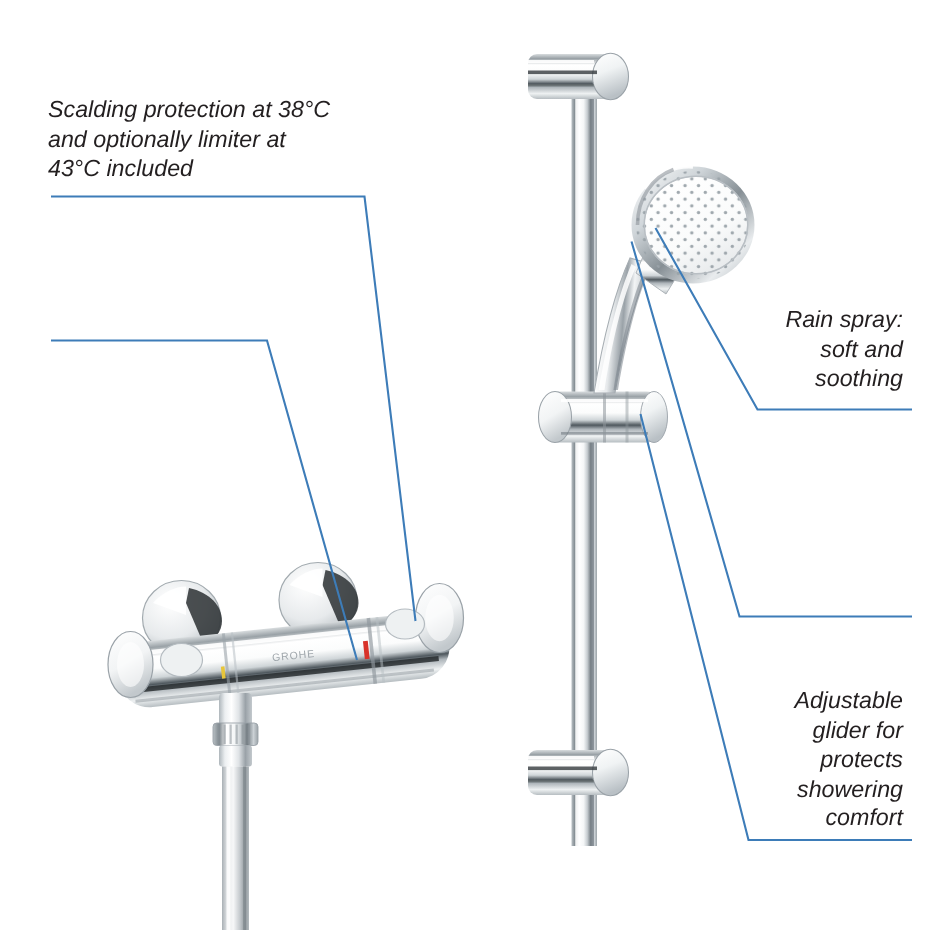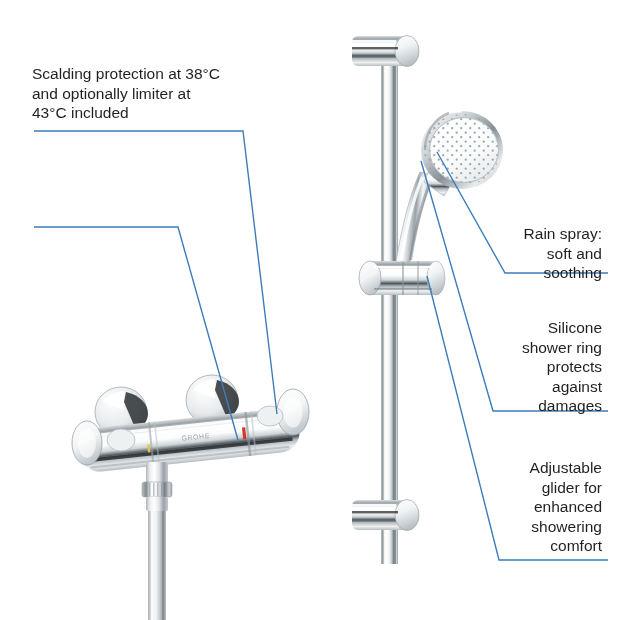--- a/index.html
+++ b/index.html
@@ -6,27 +6,27 @@
   body{
     width:620px;height:620px;
     background:#ffffff;
     font-family:"Liberation Sans", sans-serif;
     overflow:hidden;
     position:relative;
   }
   .stage{position:absolute;inset:0;width:620px;height:620px;}
 
   
-  .callout{position:absolute;color:#231f20;font-size:15.5px;line-height:19.5px;white-space:pre;}
+  .callout{position:absolute;color:#231f20;font-size:15.5px;line-height:19.5px;white-space:pre;font-style:italic;}
   .callout.left{text-align:left;}
   .callout.right{text-align:right;}
 
   #callout-scalding{left:32px;top:64px;}
   #callout-constant{left:32px;top:172px;}
-  #callout-rain{right:18px;top:224px;margin-left:24px;}
+  #callout-rain{right:18px;top:204px;margin-left:24px;}
   #callout-silicone{right:18px;top:318px;}
   #callout-glider{right:18px;top:458px;}
 
   svg.lines{position:absolute;left:0;top:0;width:620px;height:620px;overflow:visible;}
   svg.art{position:absolute;left:0;top:0;width:620px;height:620px;overflow:visible;}
 </style>
 </head>
 <body>
 
 <div class="stage">
@@ -246,25 +246,20 @@
 
   <div class="callout left" id="callout-scalding">Scalding protection at 38°C
 and optionally limiter at
 43°C included</div>
 
 
   <div class="callout right" id="callout-rain">Rain spray:
 soft and
 soothing</div>
 
-  <div class="callout right" id="callout-silicone">Silicone
-shower ring
-protects
-against
-damages</div>
 
   <div class="callout right" id="callout-glider">Adjustable
 glider for
-enhanced
+protects
 showering
 comfort</div>
 
 </div>
 
 </body></html>

